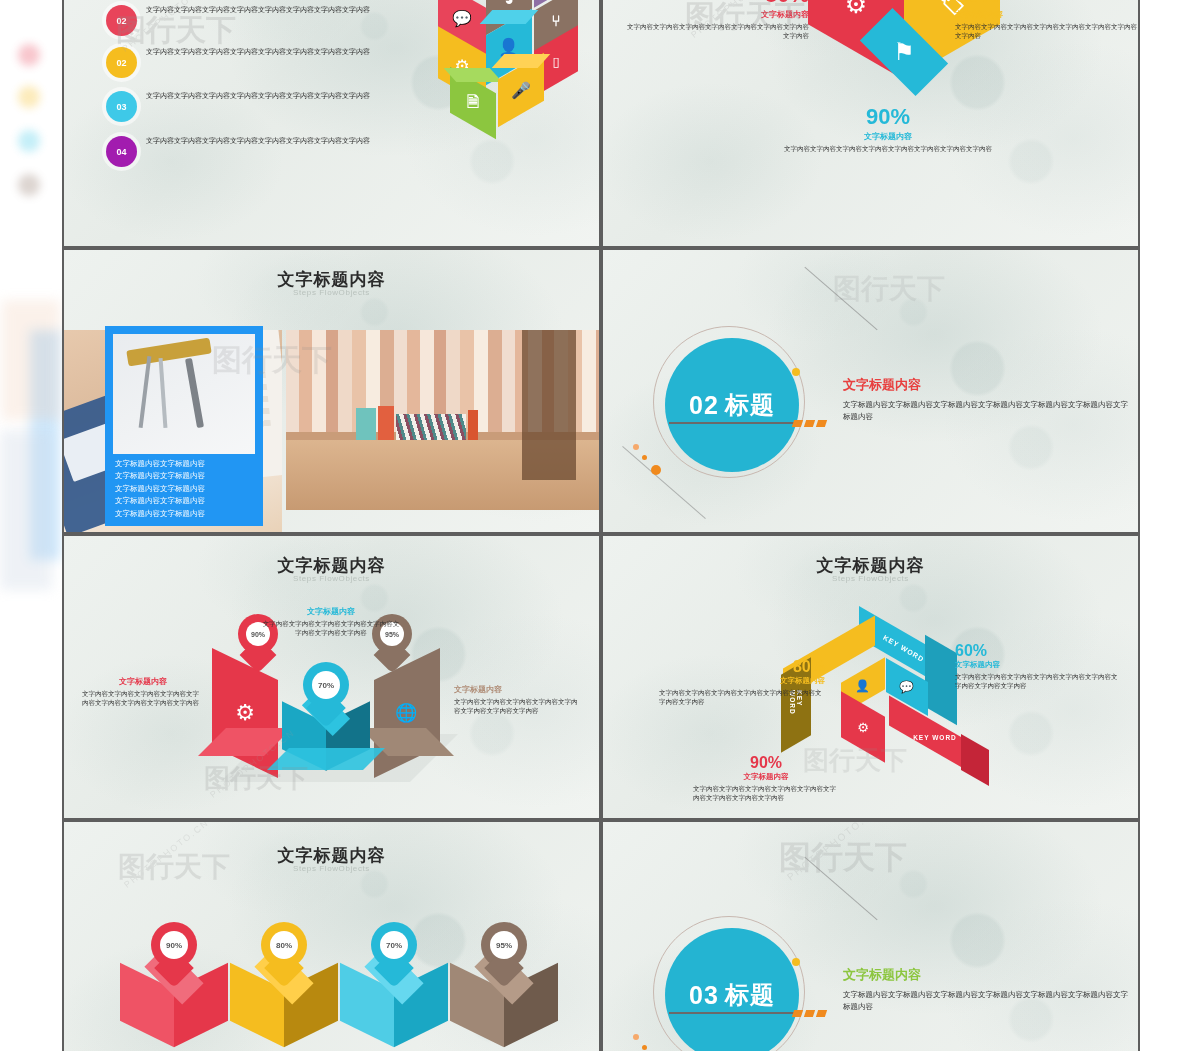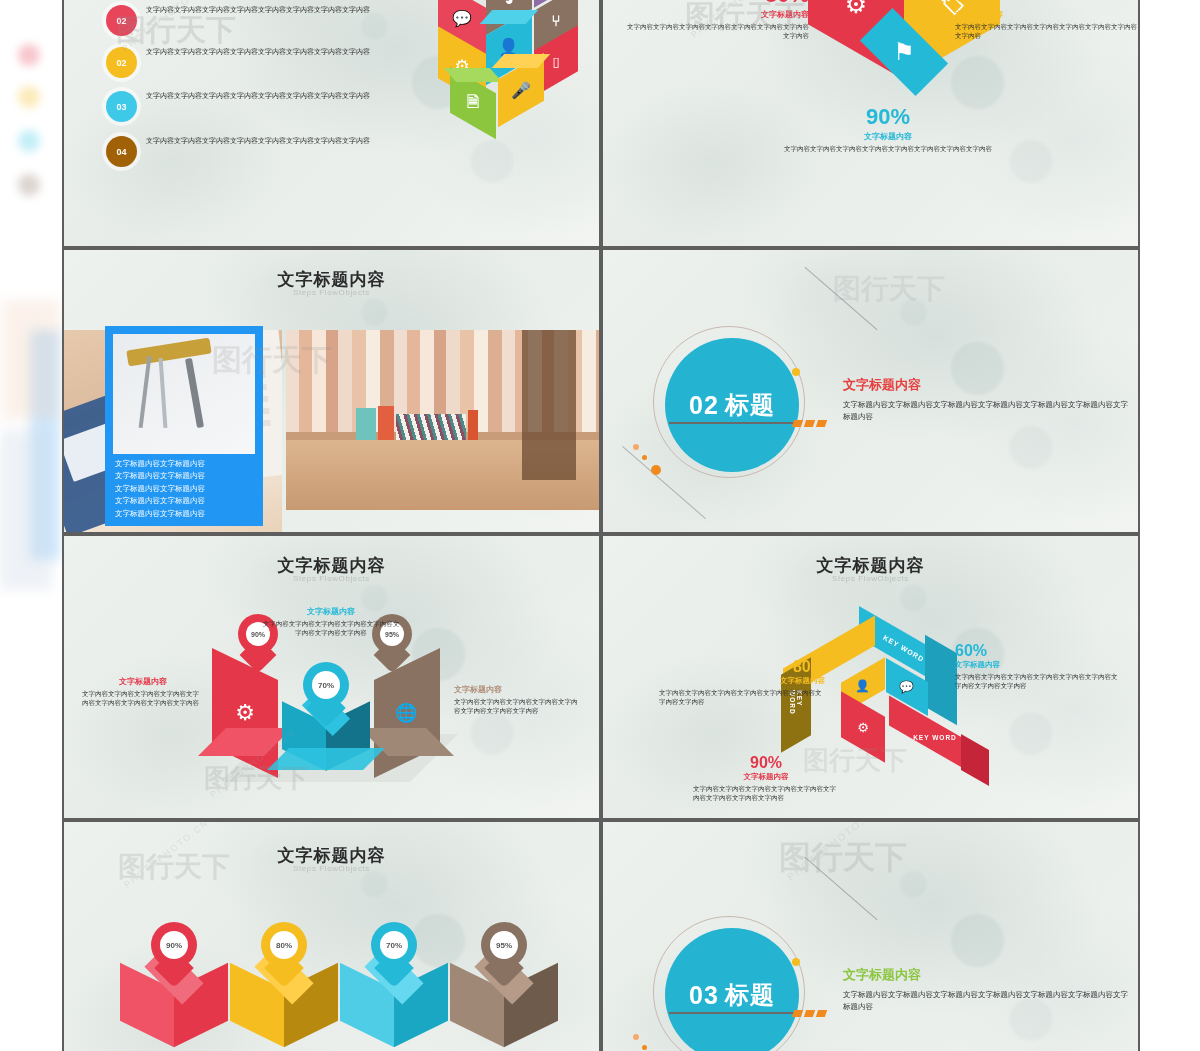--- a/index.html
+++ b/index.html
@@ -103,21 +103,21 @@
       </div>
       <div class="s1-row" style="left:42px;top:83px;">
         <div class="s1-circ" style="background:#f5bd1f">02</div>
         <div class="s1-txt cn">文字内容文字内容文字内容文字内容文字内容文字内容文字内容文字内容</div>
       </div>
       <div class="s1-row" style="left:42px;top:127px;">
         <div class="s1-circ" style="background:#3ec9e8">03</div>
         <div class="s1-txt cn">文字内容文字内容文字内容文字内容文字内容文字内容文字内容文字内容</div>
       </div>
       <div class="s1-row" style="left:42px;top:172px;">
-        <div class="s1-circ" style="background:#a16207">04</div>
+        <div class="s1-circ" style="background:#a21caf">04</div>
         <div class="s1-txt cn">文字内容文字内容文字内容文字内容文字内容文字内容文字内容文字内容</div>
       </div>
 
       <div class="cubecluster" style="left:330px;top:12px;width:210px;height:160px;">
 
         <div style="position:absolute;left:92px;top:0;width:46px;height:46px;background:#8a7263;
              transform:skewY(-30deg);">
           <div class="icn" style="width:100%;height:100%;font-size:15px;transform:skewY(30deg);">◕</div>
         </div>
 

